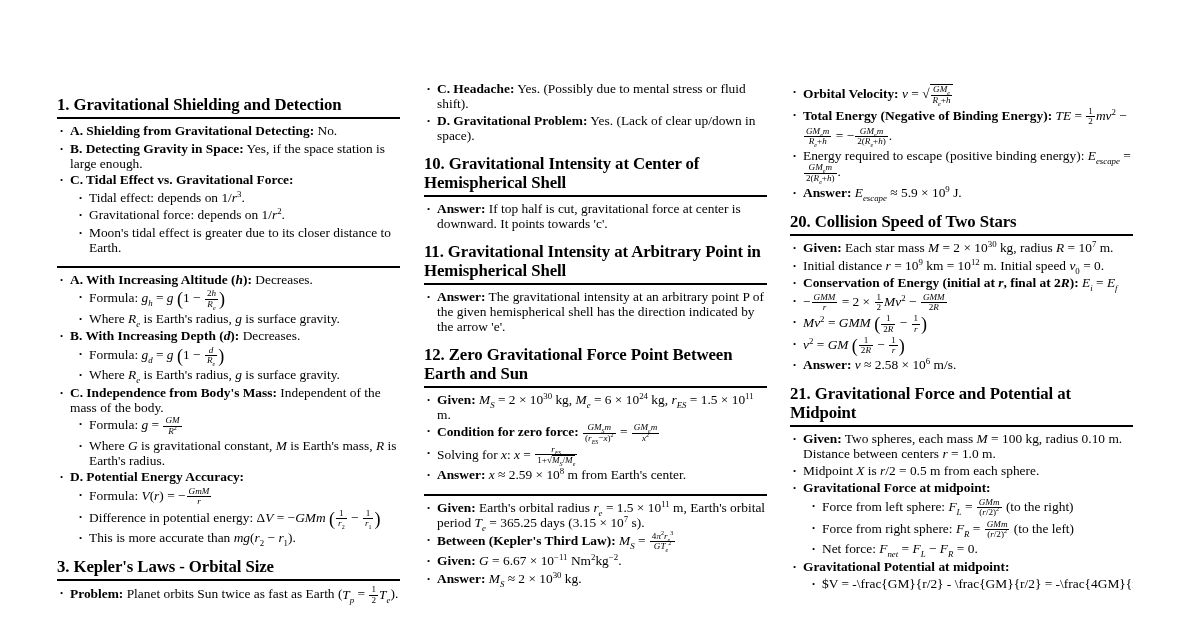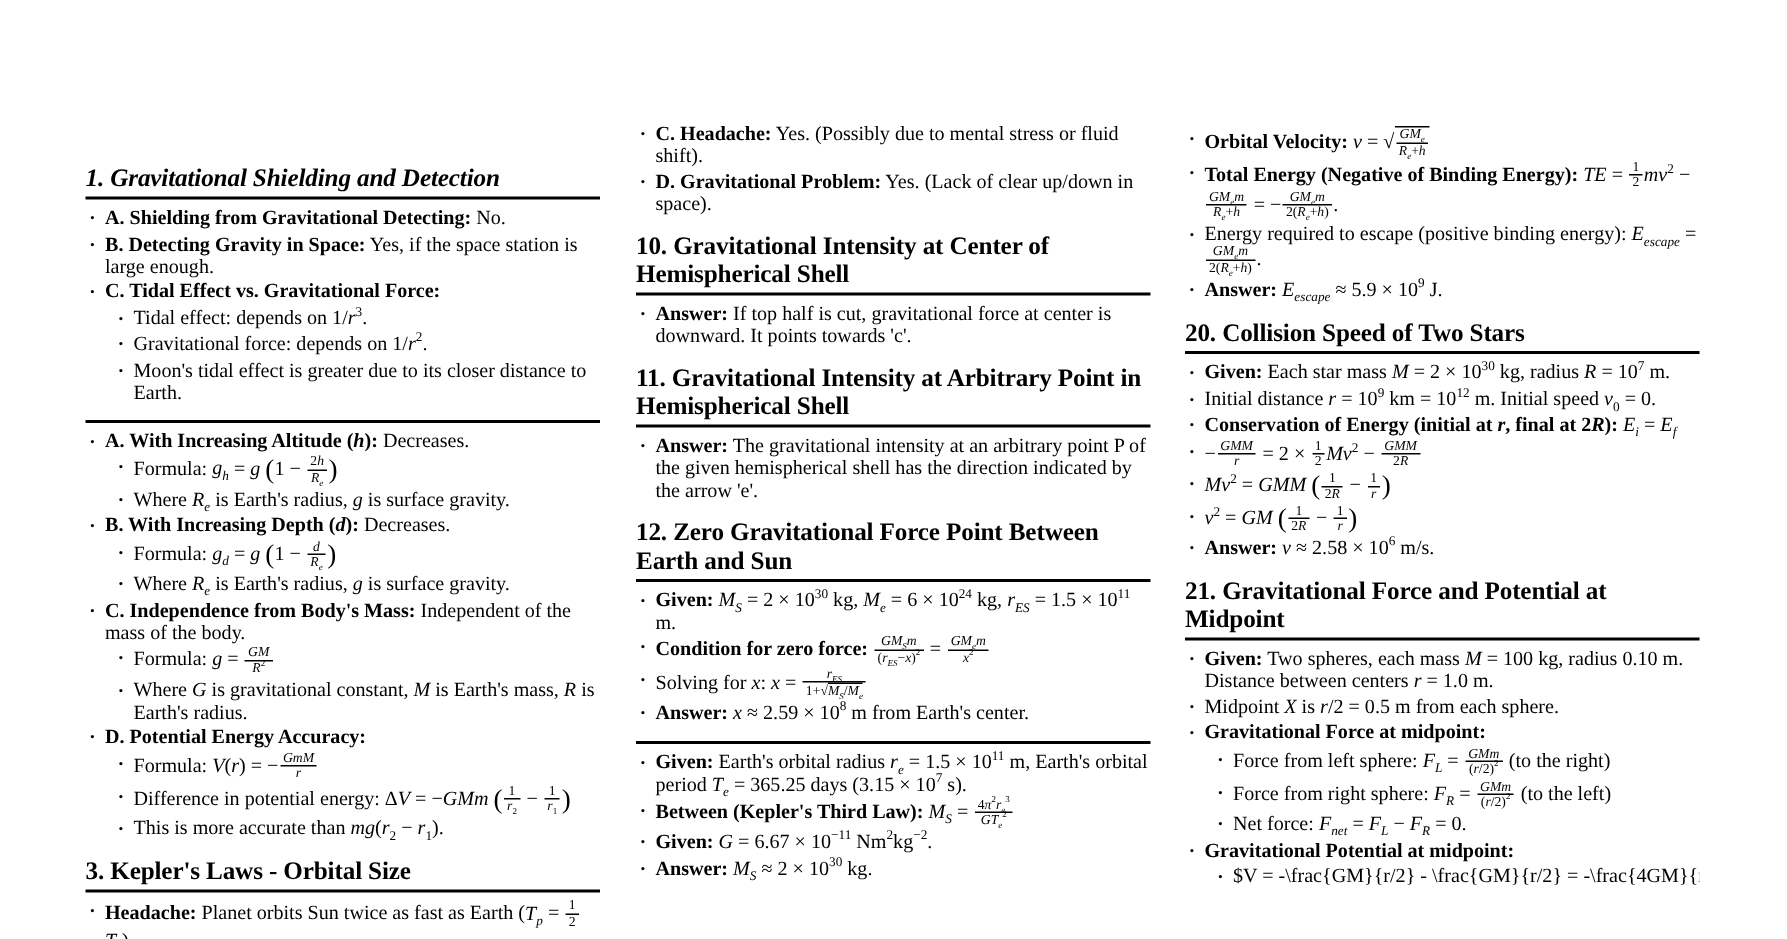--- a/index.html
+++ b/index.html
@@ -4,21 +4,21 @@
 <style>
   html,body{margin:0;padding:0;background:#888;}
   .page{
     position:relative;width:1191px;height:626px;background:#ffffff;
     overflow:hidden;color:#000;
     font-family:"Liberation Serif","DejaVu Serif",serif;
     font-size:13.4px;line-height:15px;
   }
   .col{position:absolute;}
   .h{margin:11px 0 4px 0;}
-  .col .h:first-child{margin-top:14px;font-style:italic;}
+  .col .h:first-child{margin-top:0;}
   .ht{font-size:16.8px;font-weight:bold;line-height:19px;letter-spacing:-0.1px;}
   .rule{border-bottom:2px solid #000;margin-top:3px;}
   .li{display:flex;margin-bottom:1.5px;}
   .li.lvl1{padding-left:3px;}
   .li.lvl2{padding-left:22px;}
   .bu{flex:none;width:10px;font-size:9px;line-height:15px;padding-top:1px;}
   .tx{flex:1;min-width:0;}
   .tx.clip{white-space:nowrap;overflow:hidden;}
   b{font-weight:bold;}
   i{font-style:italic;}
@@ -118,21 +118,21 @@
       <div class="li lvl2">
         <span class="bu">•</span>
         <span class="tx">This is more accurate than <i>mg</i>(<i>r</i><sub>2</sub> − <i>r</i><sub>1</sub>).</span>
       </div>
       <div class="h">
         <div class="ht">3. Kepler's Laws - Orbital Size</div>
         <div class="rule" style="border-color: rgb(0, 0, 0);"></div>
       </div>
       <div class="li lvl1">
         <span class="bu">•</span>
-        <span class="tx"><b>Headache:</b> Planet orbits Sun twice as fast as Earth (<i>T<sub>p</sub></i> = <span class="fr"><span>1</span><span>2</span></span><i>T<sub>e</sub></i>).</span>
+        <span class="tx"><b>Problem:</b> Planet orbits Sun twice as fast as Earth (<i>T<sub>p</sub></i> = <span class="fr"><span>1</span><span>2</span></span><i>T<sub>e</sub></i>).</span>
       </div>
     </div>
     <div class="col" style="left: 424px; top: 81px; width: 343px;">
       <div class="li lvl1">
         <span class="bu">•</span>
         <span class="tx"><b>C. Headache:</b> Yes. (Possibly due to mental stress or fluid shift).</span>
       </div>
       <div class="li lvl1">
         <span class="bu">•</span>
         <span class="tx"><b>D. Gravitational Problem:</b> Yes. (Lack of clear up/down in space).</span>

